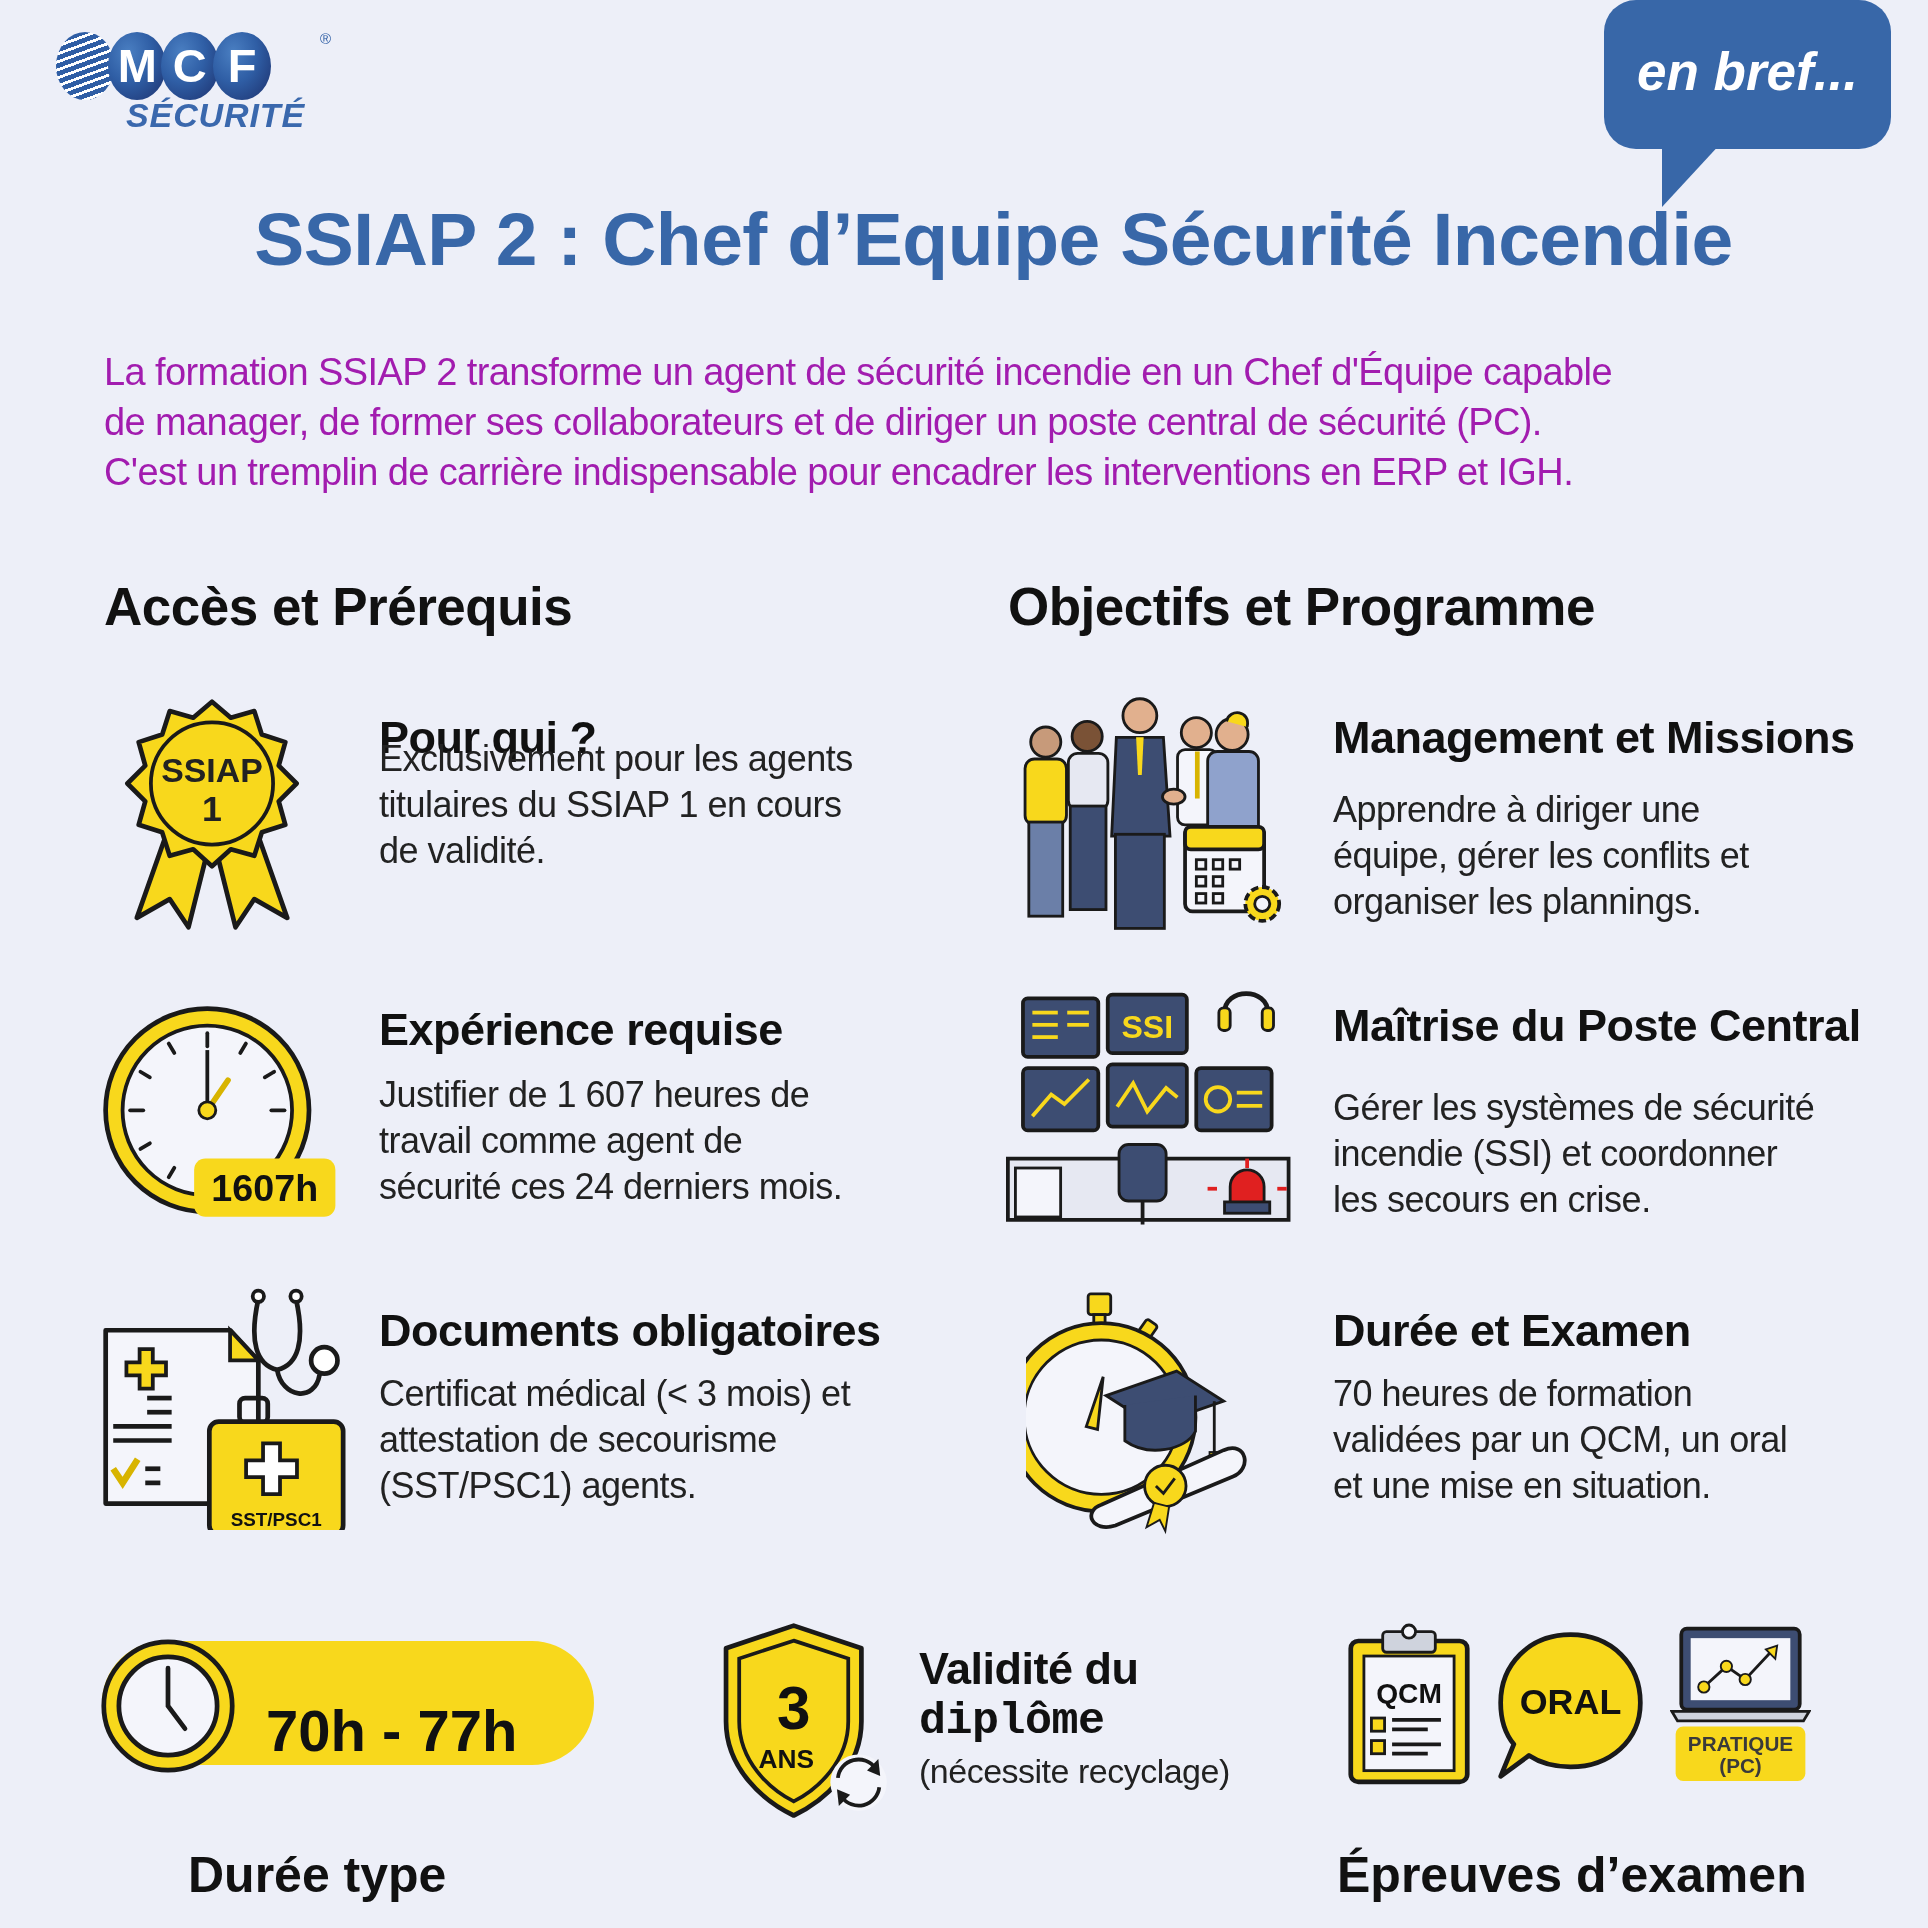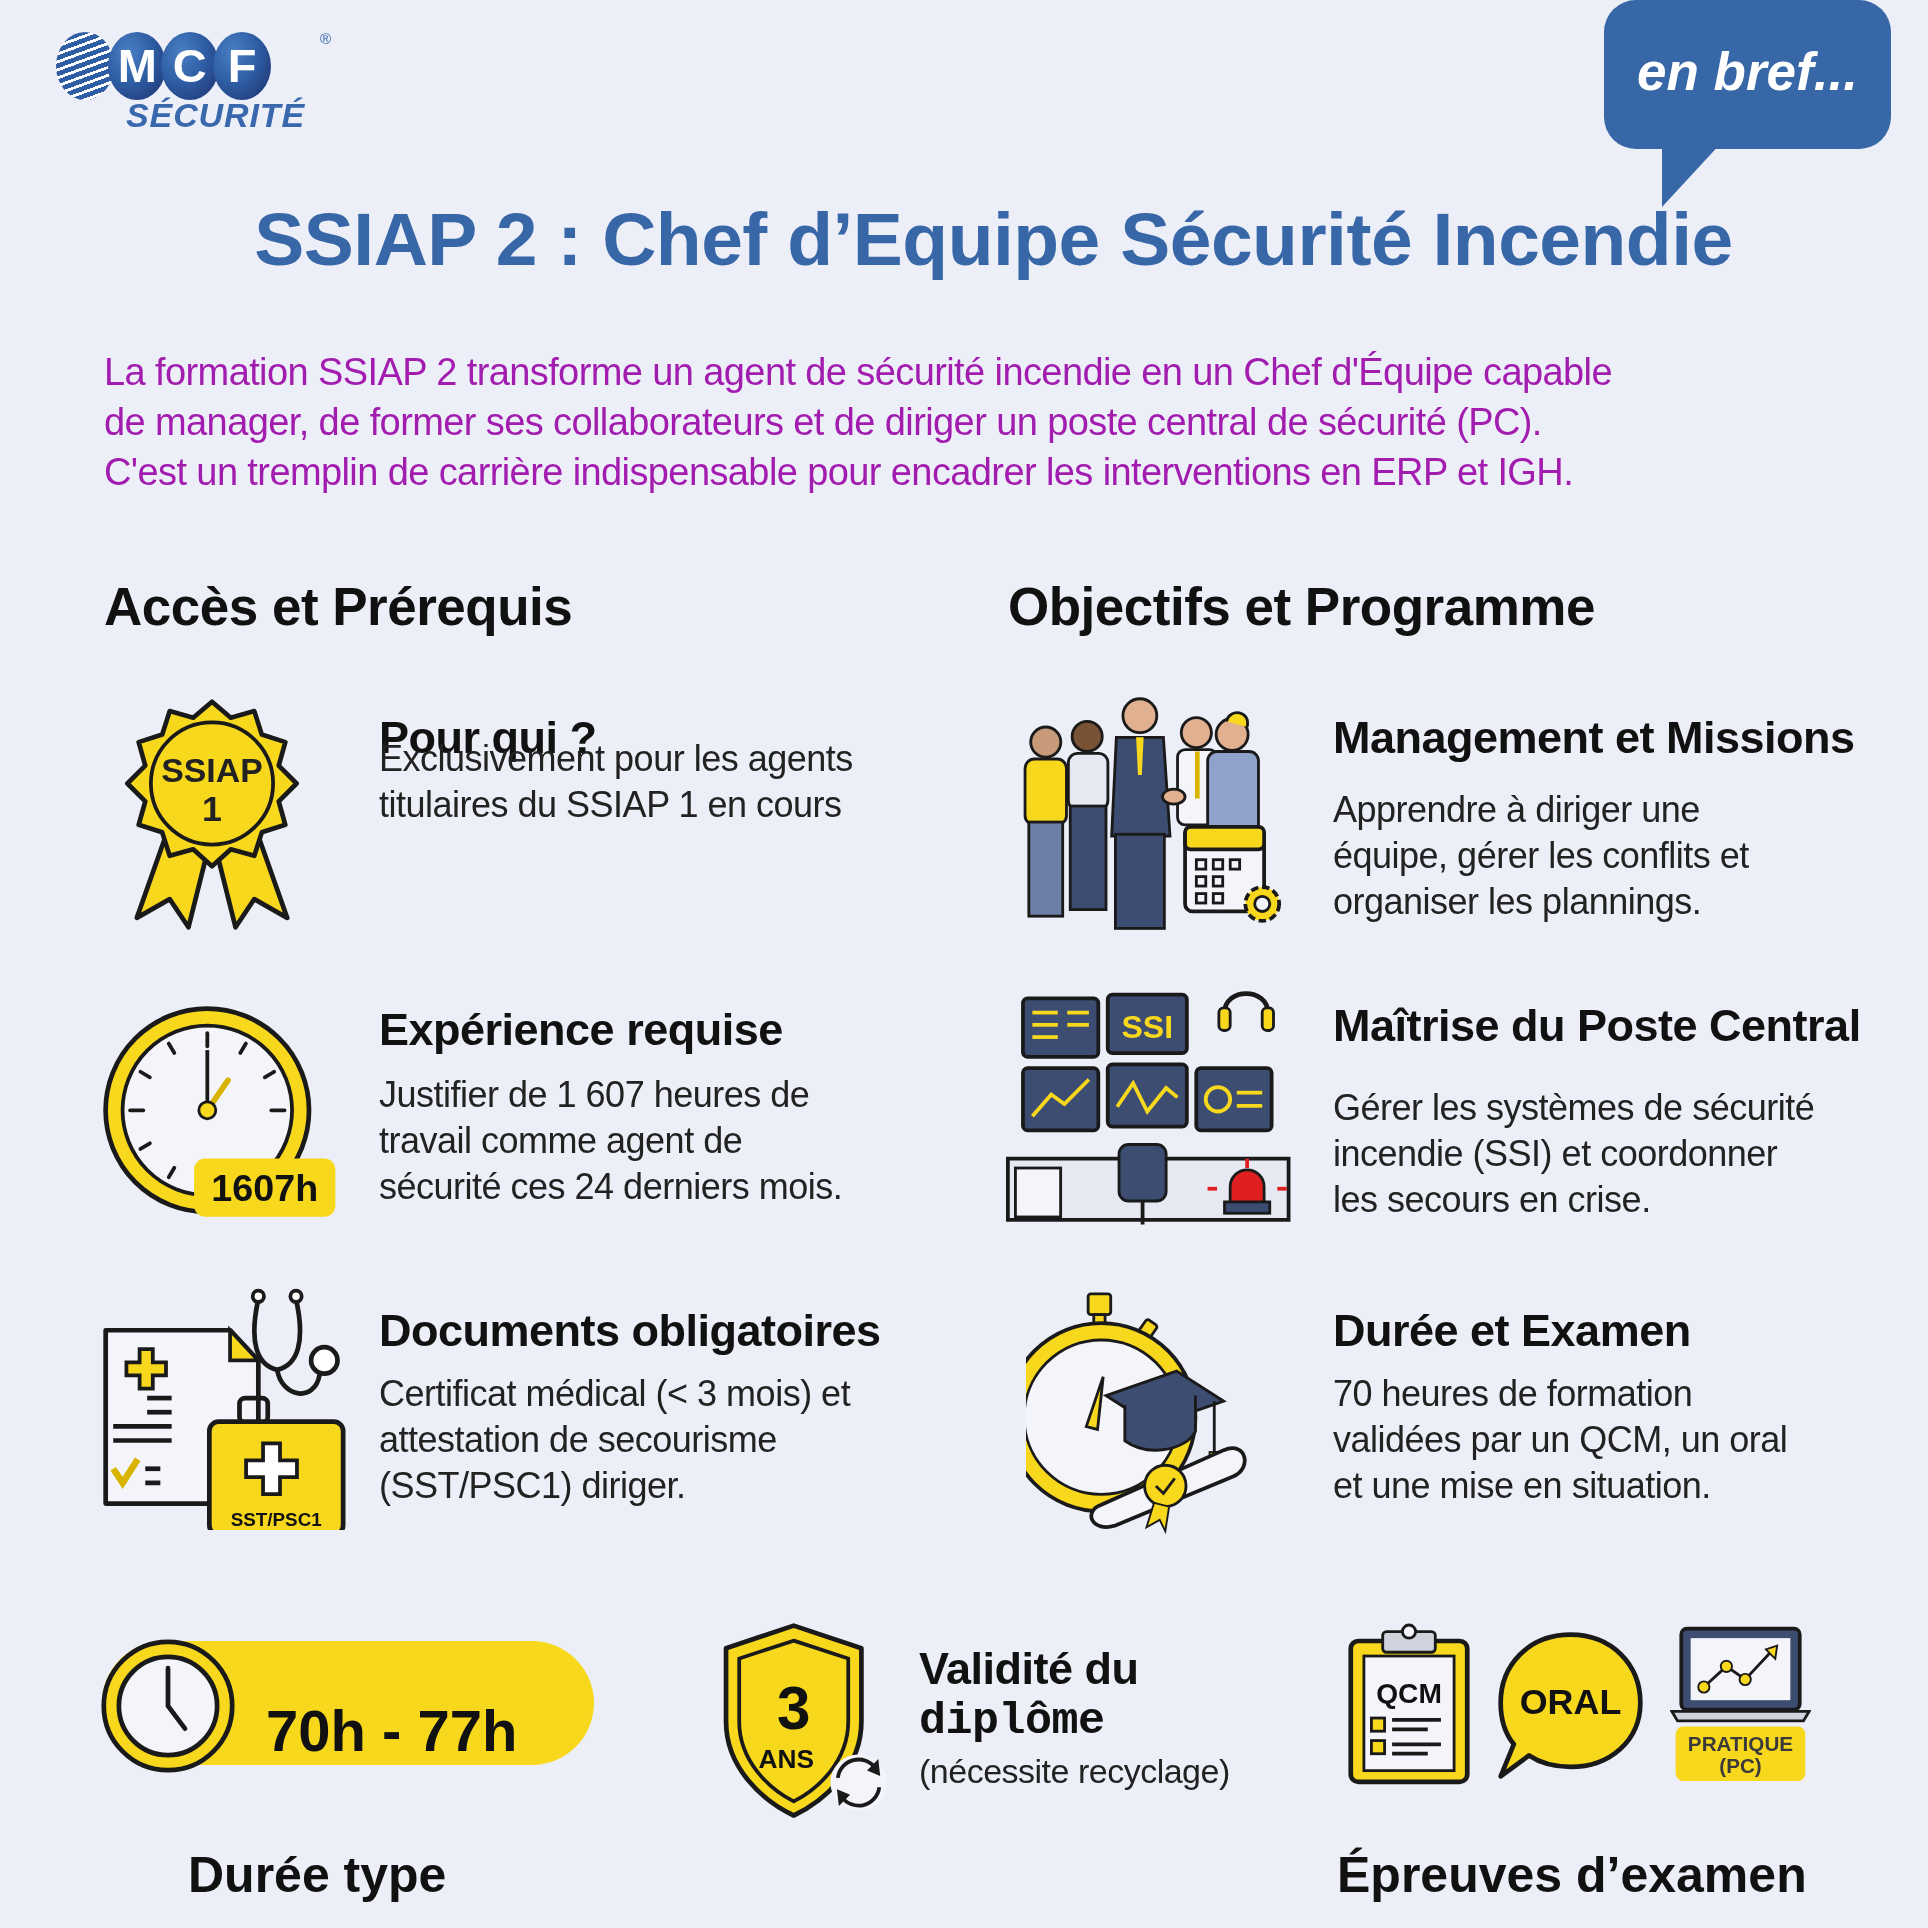--- a/index.html
+++ b/index.html
@@ -85,20 +85,21 @@
   <polygon points="155,150 185,235 150,215 130,245 110,165" class="yellow" stroke="#1a1a1a" stroke-width="5" stroke-linejoin="round"></polygon>
   <path d="M105,5 L125,22 L150,15 L158,40 L183,48 L176,73 L195,92 L176,111 L183,136 L158,144 L150,169 L125,162 L105,180 L85,162 L60,169 L52,144 L27,136 L34,111 L15,92 L34,73 L27,48 L52,40 L60,15 L85,22 Z" class="yellow" stroke="#1a1a1a" stroke-width="5" stroke-linejoin="round"></path>
   <circle cx="105" cy="92" r="65" fill="none" stroke="#1a1a1a" stroke-width="4"></circle>
   <text x="105" y="90" text-anchor="middle" font-family="Liberation Sans, sans-serif" font-size="36" font-weight="bold" fill="#222">SSIAP</text>
   <text x="105" y="132" text-anchor="middle" font-family="Liberation Sans, sans-serif" font-size="38" font-weight="bold" fill="#222">1</text>
 </svg>
 <div class="abs item-title" style="left:379px; top:712px;">Pour qui ?</div>
 <div class="abs item-desc" style="left:379px; top:736px; width:527px;">
   <div>Exclusivement pour les agents</div>
   <div>titulaires du SSIAP 1 en cours</div>
+  <div>de validité.</div>
 </div>
 
 <svg class="icon" style="left:98px; top:1003px;" width="245" height="226" viewBox="0 0 260 240">
   <circle cx="116" cy="114" r="108" fill="#f8d81c" stroke="#1a1a1a" stroke-width="5"></circle>
   <circle cx="116" cy="114" r="90" fill="#f4f5fb" stroke="#1a1a1a" stroke-width="4"></circle>
   <g stroke="#1a1a1a" stroke-width="4" stroke-linecap="round">
     <line x1="116" y1="32" x2="116" y2="46"></line>
     <line x1="116" y1="182" x2="116" y2="196"></line>
     <line x1="34" y1="114" x2="48" y2="114"></line>
     <line x1="184" y1="114" x2="198" y2="114"></line>
@@ -142,21 +143,21 @@
   <circle cx="240" cy="80" r="14" fill="#fff" stroke="#1a1a1a" stroke-width="5"></circle>
   <rect x="150" y="120" width="30" height="26" rx="6" fill="none" stroke="#1a1a1a" stroke-width="5"></rect>
   <rect x="118" y="145" width="142" height="120" rx="10" fill="#f8d81c" stroke="#1a1a1a" stroke-width="5"></rect>
   <path d="M175,168 h18 v18 h18 v18 h-18 v18 h-18 v-18 h-18 v-18 h18 z" fill="#fff" stroke="#1a1a1a" stroke-width="4"></path>
   <text x="189" y="256" text-anchor="middle" font-family="Liberation Sans, sans-serif" font-size="20" font-weight="bold" fill="#111">SST/PSC1</text>
 </svg>
 <div class="abs item-title" style="left:379px; top:1305px;">Documents obligatoires</div>
 <div class="abs item-desc" style="left:379px; top:1371px; width:546px;">
   <div>Certificat médical (&lt; 3 mois) et</div>
   <div>attestation de secourisme</div>
-  <div>(SST/PSC1) diriger.</div>
+  <div>(SST/PSC1) agents.</div>
 </div>
 
 <svg class="icon" style="left:1008px; top:695px;" width="292" height="240" viewBox="0 0 310 255">
 
   <circle cx="40" cy="50" r="16" fill="#c79a7a" stroke="#1a1a1a" stroke-width="3"></circle>
   <rect x="18" y="68" width="44" height="70" rx="10" fill="#f8d81c" stroke="#1a1a1a" stroke-width="3"></rect>
   <rect x="22" y="135" width="36" height="100" fill="#6b7fa8" stroke="#1a1a1a" stroke-width="3"></rect>
 
   <circle cx="84" cy="44" r="16" fill="#7a5236" stroke="#1a1a1a" stroke-width="3"></circle>
   <rect x="64" y="62" width="42" height="60" rx="10" fill="#e6e8f2" stroke="#1a1a1a" stroke-width="3"></rect>

